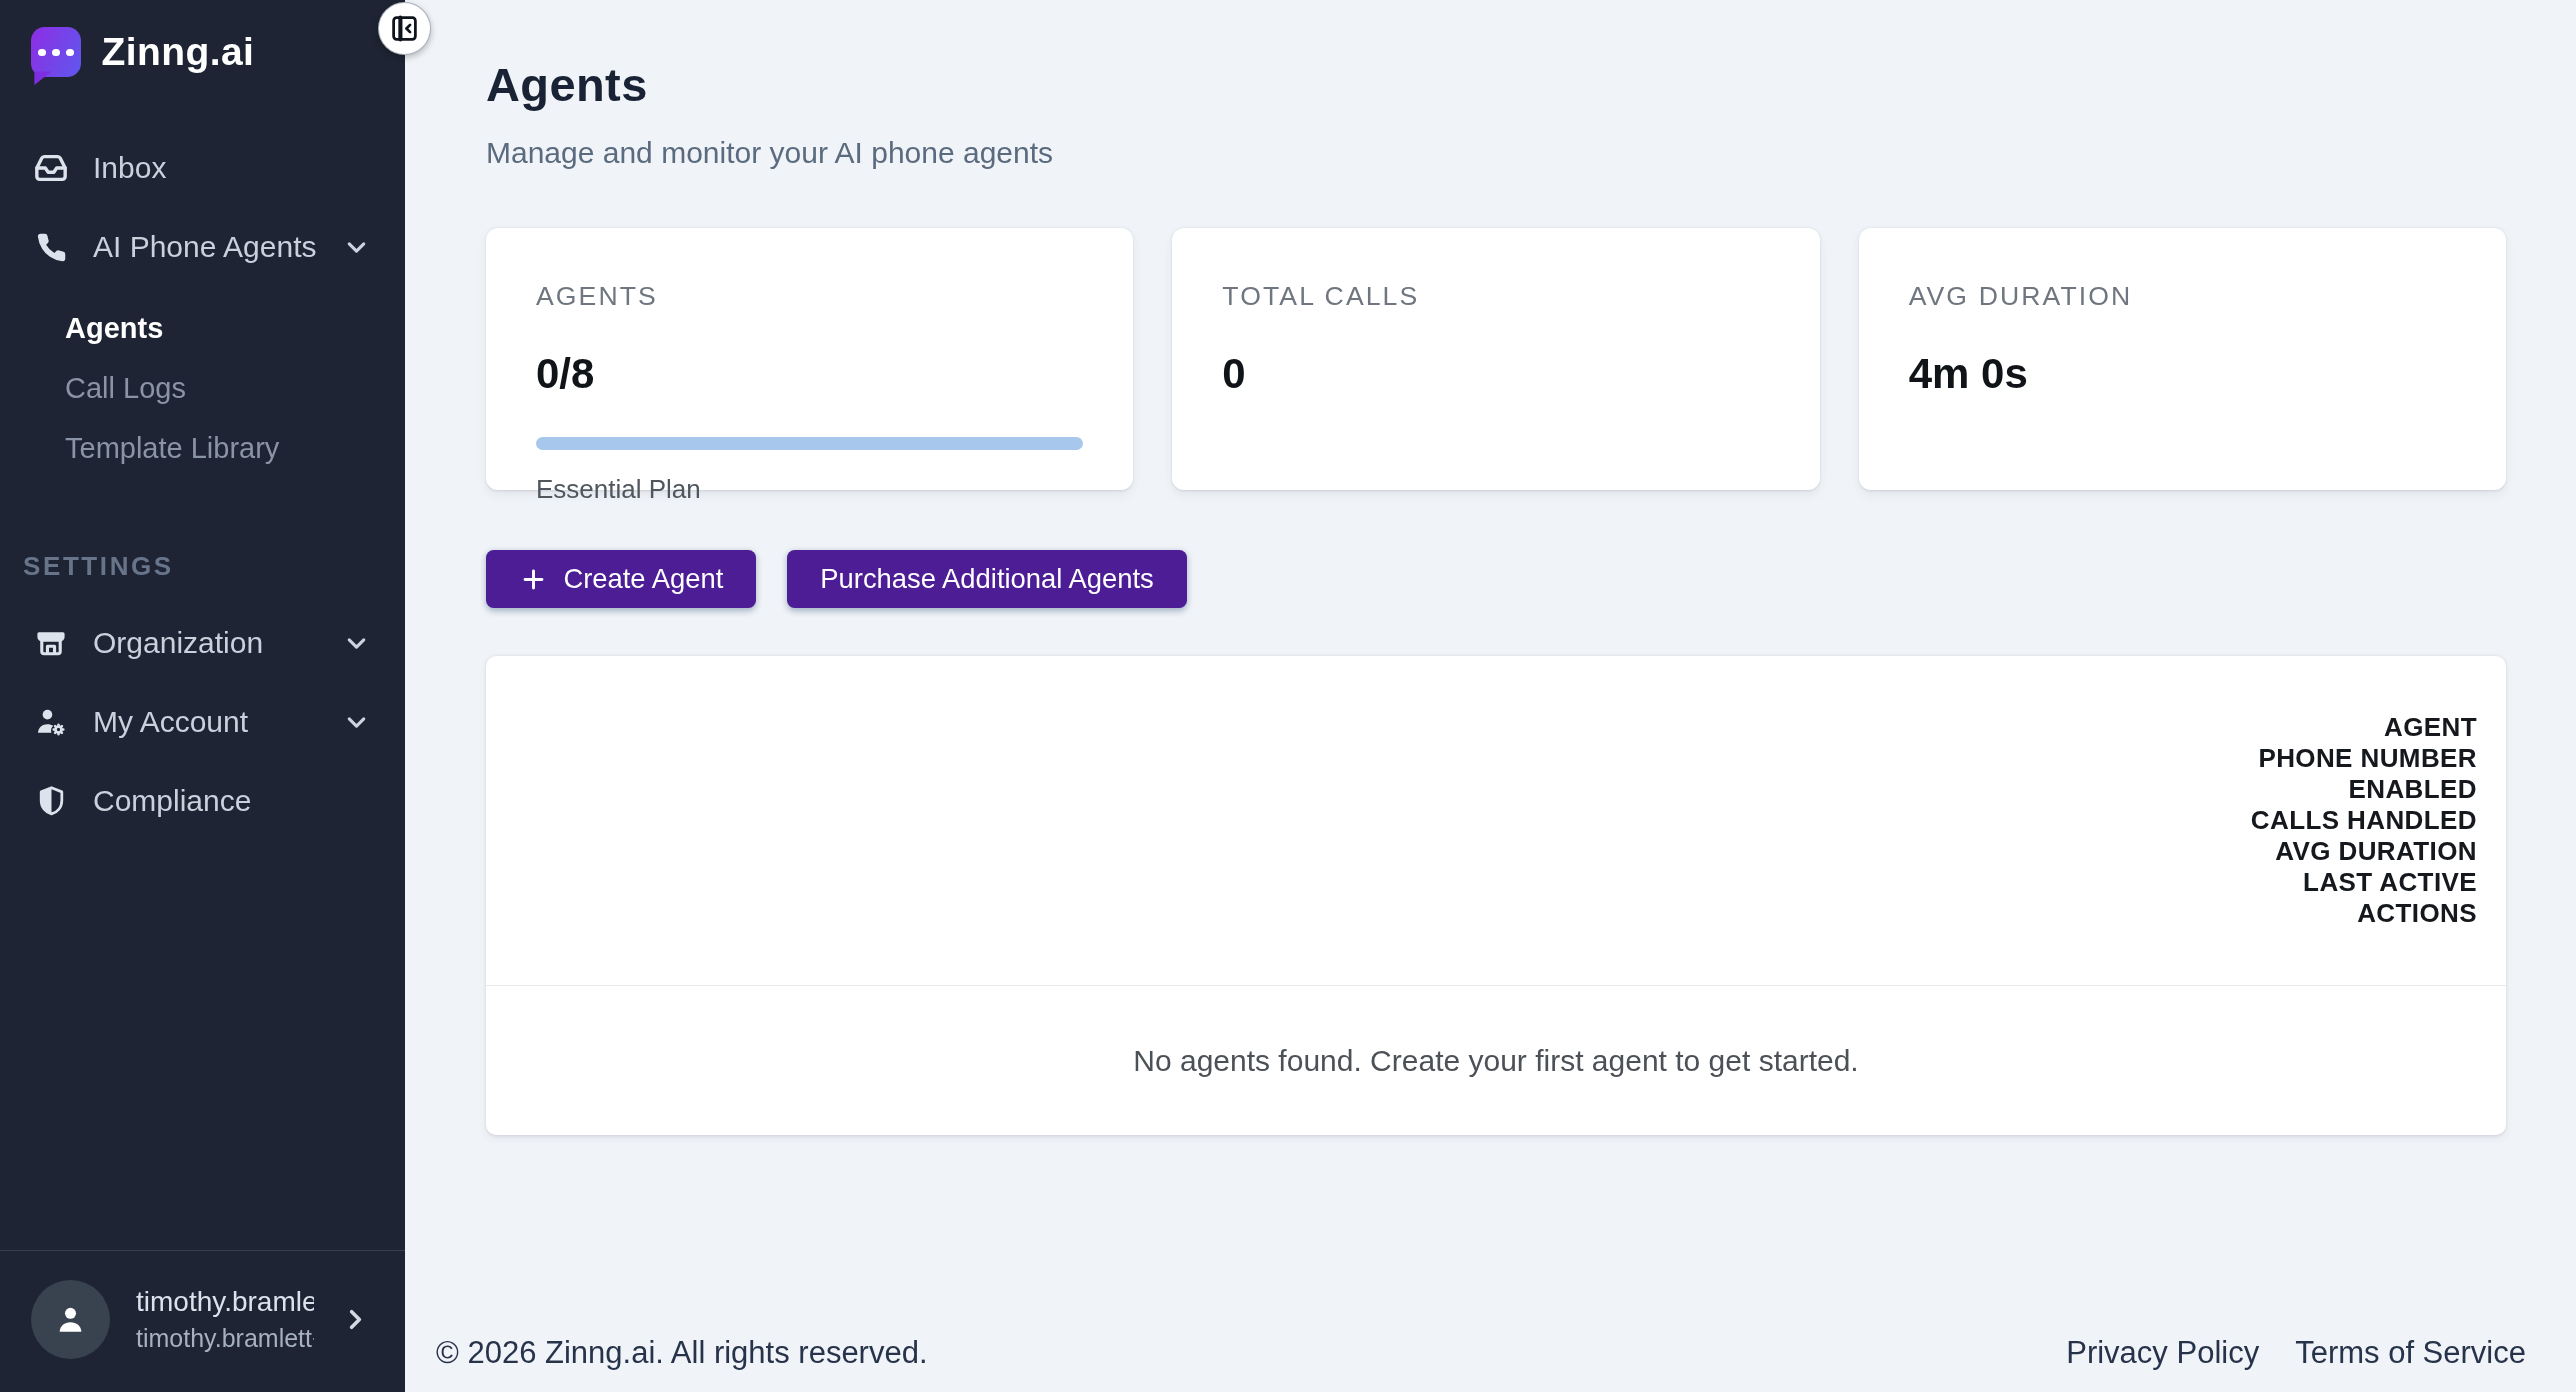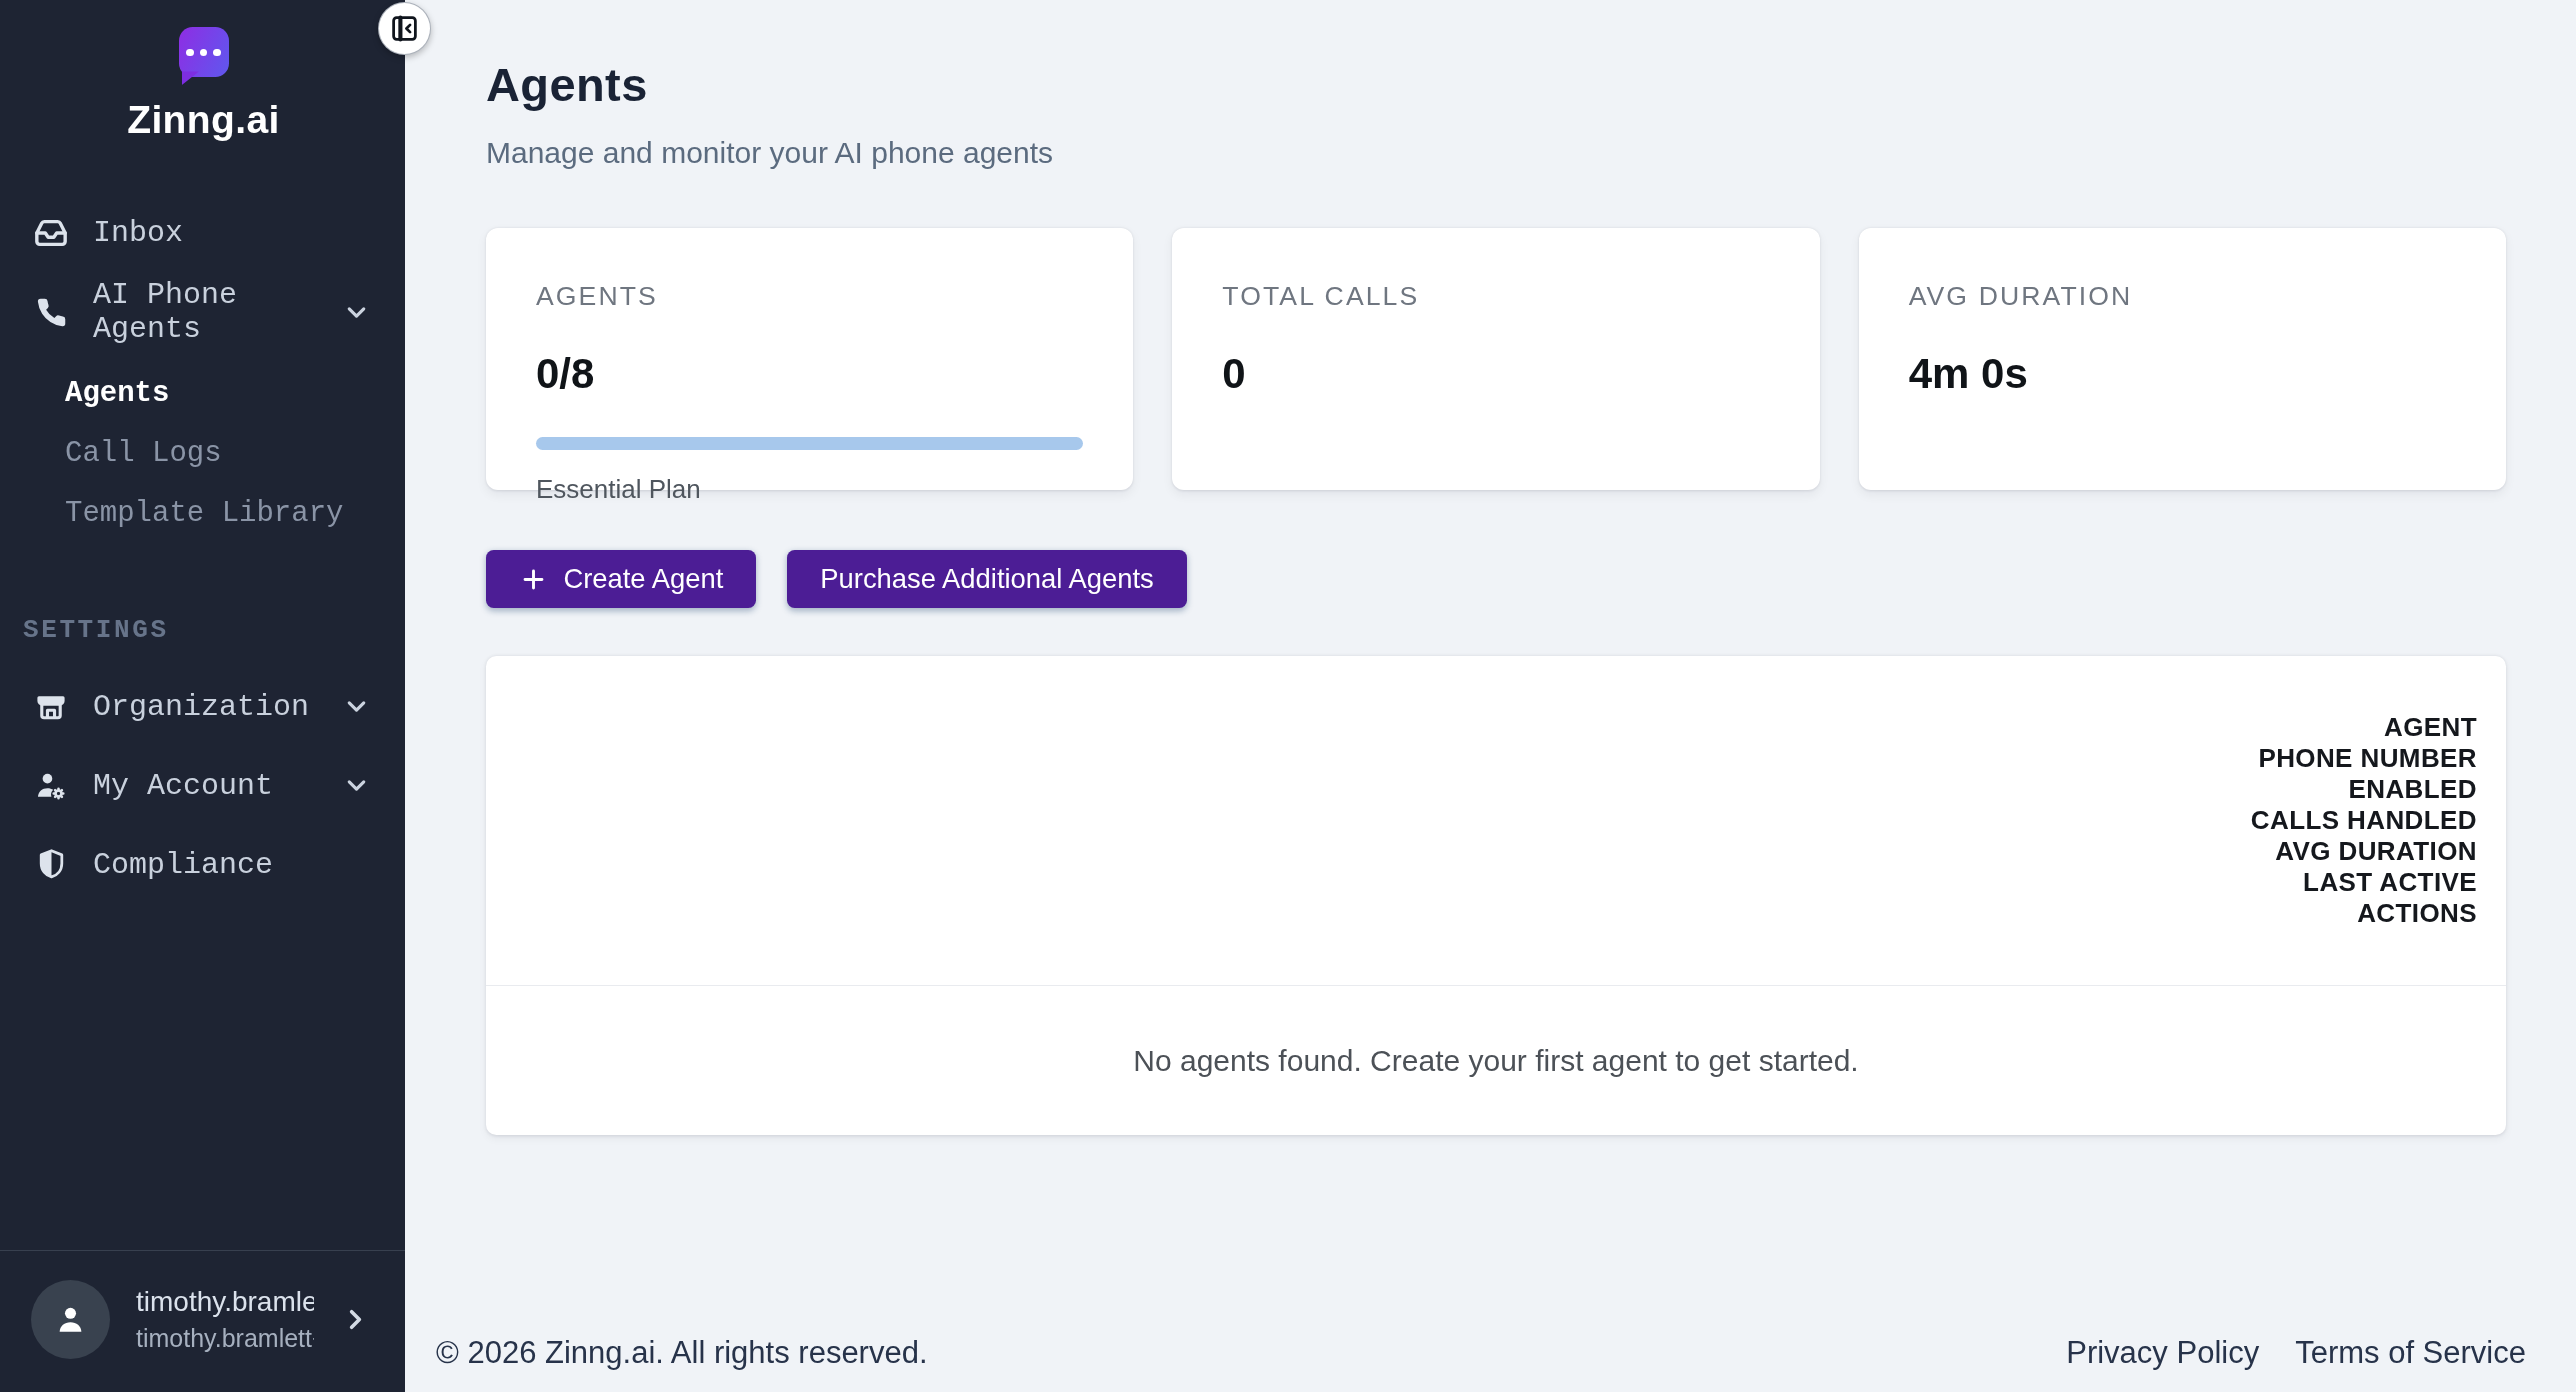--- a/index.html
+++ b/index.html
@@ -2,29 +2,29 @@
 <html style="font-size:13.7px"><head>
 <meta charset="utf-8">
 <style>
   * { margin:0; padding:0; box-sizing:border-box; }
   html,body { width:2576px; height:1393px; }
   body { font-family:"Liberation Sans","DejaVu Sans",sans-serif; }
   .page { display:flex; width:2576px; height:1393px; background:#f0f3f7; position:relative; overflow:hidden; }
 
   
   .sidebar { width:405px; flex-shrink:0; background:#1e2433; color:#c3cbd8; display:flex; flex-direction:column; position:relative; }
-  .logo-row { display:flex; align-items:center; gap:20.6px; padding:27.4px 29px 8.6px 31px;flex-direction:column; }
+  .logo-row { display:flex; align-items:center; gap:20.6px; padding:27.4px 29px 8.6px 31px; }
   .logo-mark { width:50px; height:50px; border-radius:13.7px; background:linear-gradient(115deg,#8c2fe4 5%,#6156ee 95%); display:flex; align-items:center; justify-content:center; gap:6px; position:relative; flex-shrink:0; }
   .logo-mark::after { content:""; position:absolute; left:3.4px; bottom:-7.7px; width:17px; height:13.7px; background:#7d2ee0; clip-path:polygon(0 0,100% 0,0 100%); }
   .logo-dot { width:7.7px; height:7.7px; border-radius:50%; background:#fff; }
   .logo-name { font-size:39px; font-weight:bold; color:#ffffff; letter-spacing:0.4px; }
 
   .collapse-btn { position:absolute; left:378px; top:1.7px; width:53px; height:53px; border-radius:50%; background:#ffffff; border:1.7px solid rgba(71,85,105,.45); box-shadow:0 2.6px 6.9px rgba(0,0,0,.25); display:flex; align-items:center; justify-content:center; z-index:9; cursor:pointer; }
 
-  .nav { margin-top:43px;font-family:Liberation Mono, monospace; }
+  .nav { margin-top:43px; }
   .nav-item { display:flex; align-items:center; gap:24px; height:79px; padding:0 34px 0 33px; font-size:30px; color:#c9d1dd; cursor:pointer; }
   .nav-item .nicon { width:36px; display:flex; justify-content:center; flex-shrink:0; color:#dde3ec; }
   .nav-item .chev { margin-left:auto; color:#cbd3df; display:flex; }
   .subnav { padding:12px 0 6.9px; }
   .subnav-item { height:60px; display:flex; align-items:center; padding-left:65px; font-size:29px; color:#8a94a6; cursor:pointer; }
   .subnav-item.active { color:#ffffff; font-weight:bold; }
 
   .section-label { margin:65px 0 22px 23px; font-size:26px; font-weight:bold; letter-spacing:2.6px; color:#67748a; }
 
   .sidebar-spacer { flex:1; }

